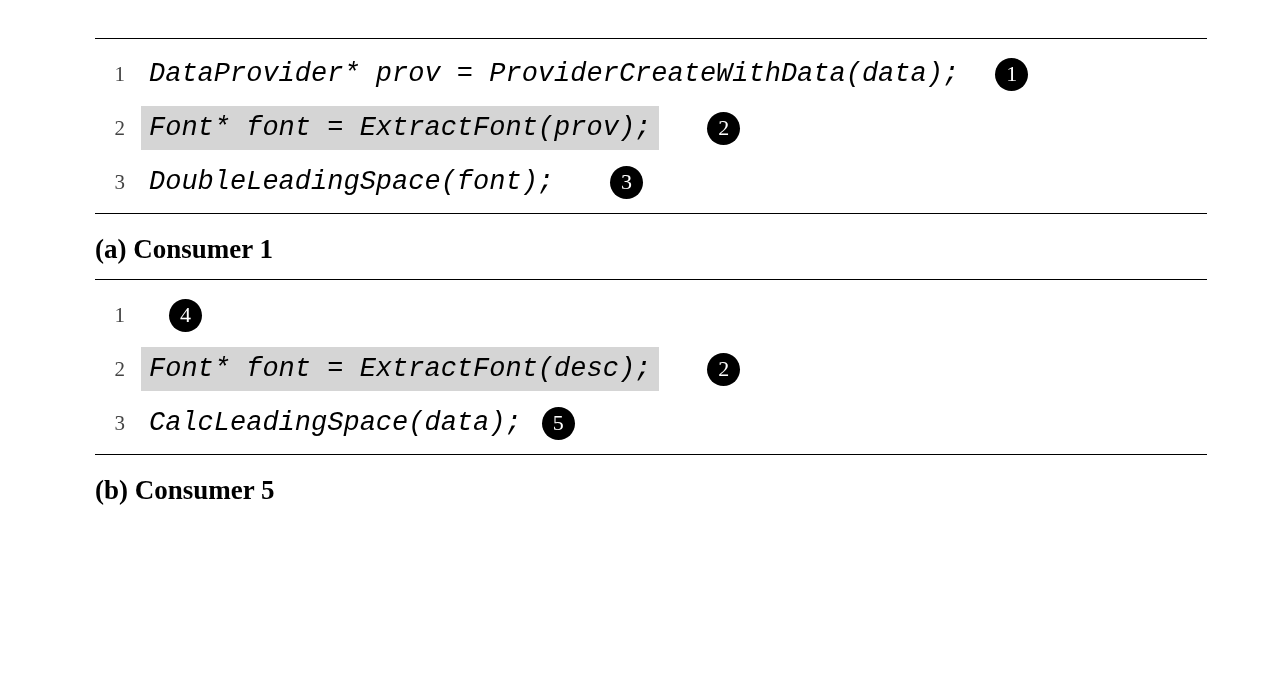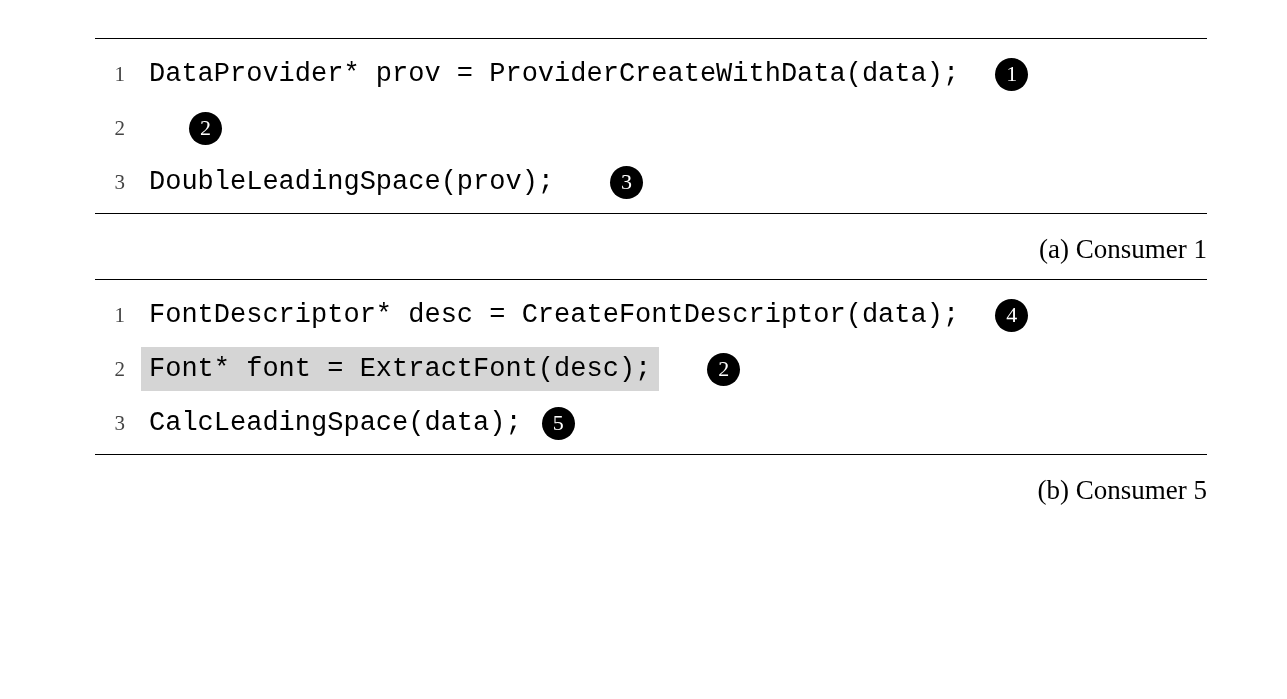--- a/index.html
+++ b/index.html
@@ -43,20 +43,21 @@
       font-size: 21px;
       color: var(--linenum-color);
       margin-right: 16px;
       flex: 0 0 auto;
     }
     .code-cell {
       display: inline-flex;
       align-items: center;
       height: 44px;
       padding: 0 8px;
+      font-style: italic;
     }
     .code-cell.hl {
       background: var(--hl);
     }
     .badge {
       display: inline-flex;
       align-items: center;
       justify-content: center;
       width: 33px;
       height: 33px;
@@ -67,55 +68,56 @@
       font-size: 22px;
       font-weight: 400;
       flex: 0 0 auto;
     }
     .gap {
       display: inline-block;
     }
     .caption {
       font-family: var(--serif-font);
       font-size: 27px;
-      text-align: right;
+      text-align: left;
       color: #000;
       margin: 20px 0 14px 0;
+      font-weight: bold;
     }
   </style>
 </head>
 <body>
 
 <div class="page">
 
   <div class="listing">
     <div class="code-row">
       <span class="linenum">1</span>
       <span class="code-cell">DataProvider* prov = ProviderCreateWithData(data);</span>
       <span class="gap" style="width:28px"></span>
       <span class="badge">1</span>
     </div>
     <div class="code-row">
       <span class="linenum">2</span>
+      <span class="code-cell hl">Font* font = ExtractFont(prov);</span>
       <span class="gap" style="width:48px"></span>
       <span class="badge">2</span>
     </div>
     <div class="code-row">
       <span class="linenum">3</span>
-      <span class="code-cell">DoubleLeadingSpace(prov);</span>
+      <span class="code-cell">DoubleLeadingSpace(font);</span>
       <span class="gap" style="width:48px"></span>
       <span class="badge">3</span>
     </div>
   </div>
   <div class="caption">(a) Consumer 1</div>
 
   <div class="listing">
     <div class="code-row">
       <span class="linenum">1</span>
-      <span class="code-cell">FontDescriptor* desc = CreateFontDescriptor(data);</span>
       <span class="gap" style="width:28px"></span>
       <span class="badge">4</span>
     </div>
     <div class="code-row">
       <span class="linenum">2</span>
       <span class="code-cell hl">Font* font = ExtractFont(desc);</span>
       <span class="gap" style="width:48px"></span>
       <span class="badge">2</span>
     </div>
     <div class="code-row">

